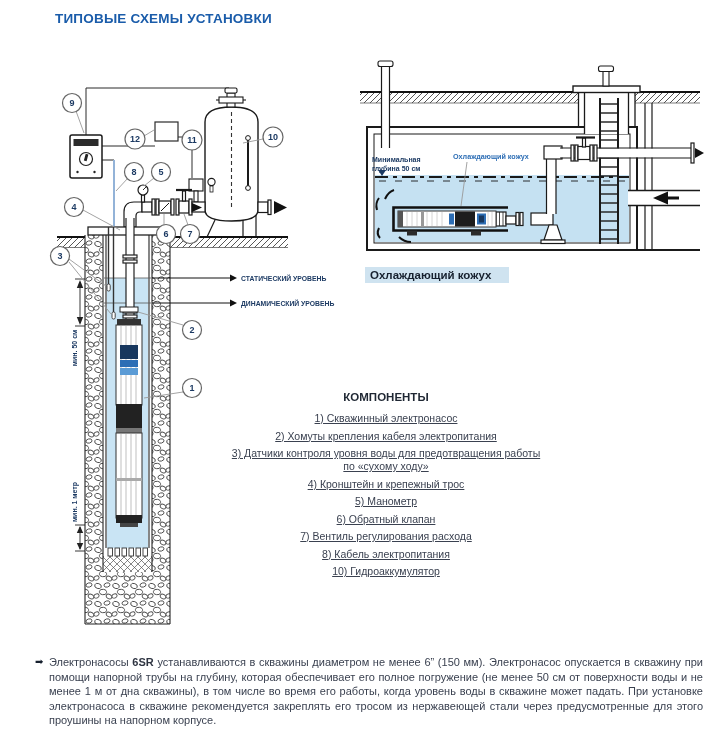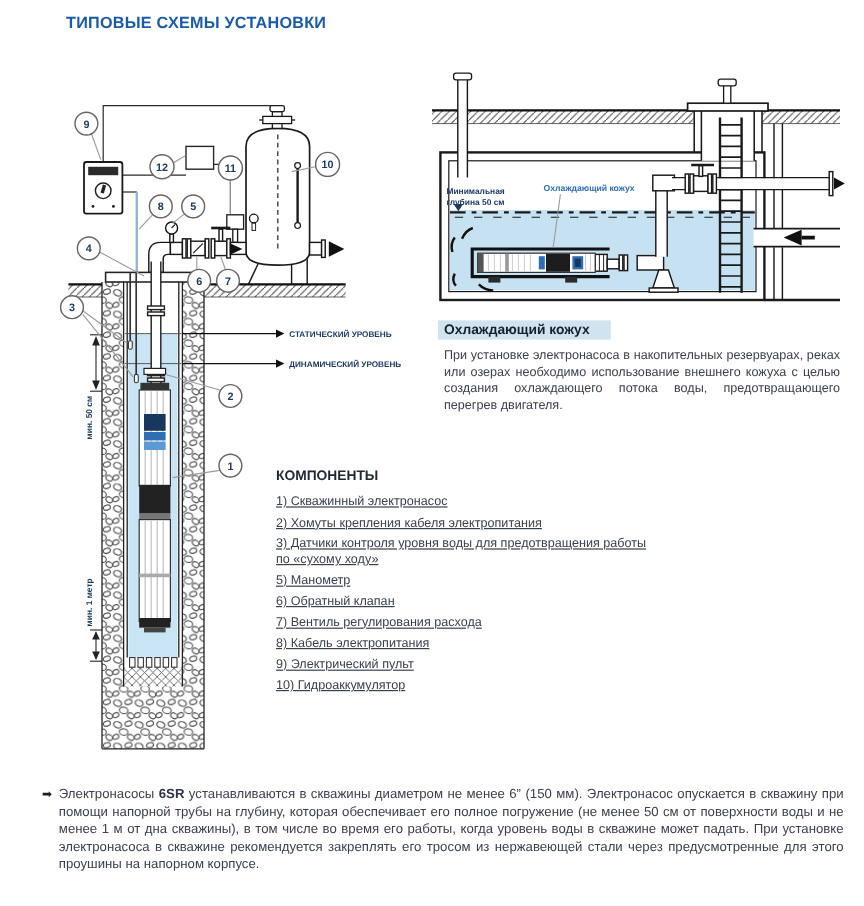--- a/index.html
+++ b/index.html
@@ -17,21 +17,21 @@
   #diagram-right{left:355px;top:58px;}
   .cooling{position:absolute;left:370px;top:265px;width:330px;}
   .cooling-head{
     display:inline-block;background:#cfe3f0;color:#16202e;font-weight:bold;
     font-size:11.5px;padding:2px 18px 2px 5px;margin-left:-5px;
   }
   .cooling-body{
     margin-top:6px;font-size:10.5px;line-height:14px;color:#3a4150;
     text-align:justify;
   }
-  .components{position:absolute;left:230px;top:391px;width:312px;}
+  .components{position:absolute;left:230px;top:391px;width:312px;text-align:center;}
   .components-head{font-size:11.5px;font-weight:bold;color:#1f2733;margin-bottom:9px;}
   .comp-item{font-size:10.5px;line-height:13px;color:#3a4150;margin-bottom:4.5px;text-decoration:underline;}
   .footnote{position:absolute;left:35px;top:655px;width:668px;}
   .footnote-arrow{position:absolute;left:0;top:1px;font-size:10px;color:#16202e;}
   .footnote-text{
     margin-left:14px;font-size:11px;line-height:14.6px;color:#3a4150;
     text-align:justify;
   }
   .footnote-text b{color:#2f3542;}
 </style>
@@ -462,33 +462,32 @@
     <polygon points="23,112 31,112 27,118" fill="#1c3a63"></polygon>
 
     <text x="17" y="104" font-size="7" font-weight="bold" fill="#1c3a63">Минимальная</text>
     <text x="17" y="113" font-size="7" font-weight="bold" fill="#1c3a63">глубина 50 см</text>
     <line x1="112" y1="104" x2="106" y2="148" stroke="#999" stroke-width="0.9"></line>
     <text x="98" y="101" font-size="7.2" font-weight="bold" fill="#2d6eb5">Охлаждающий кожух</text>
   </svg>
 
   <div class="cooling">
     <div class="cooling-head">Охлаждающий кожух</div>
-    <div class="cooling-body">При установке электронасоса в накопительных резервуарах, реках или озерах необходимо использование внешнего кожуха с целью создания охлаждающего потока воды, предотвращающего перегрев двигателя.</div>
   </div>
 
   <div class="components">
     <div class="components-head">КОМПОНЕНТЫ</div>
     <div class="comp-item">1) Скважинный электронасос</div>
     <div class="comp-item">2) Хомуты крепления кабеля электропитания</div>
     <div class="comp-item">3) Датчики контроля уровня воды для предотвращения работы по «сухому ходу»</div>
+    <div class="comp-item">4) Кронштейн и крепежный трос</div>
     <div class="comp-item">5) Манометр</div>
     <div class="comp-item">6) Обратный клапан</div>
     <div class="comp-item">7) Вентиль регулирования расхода</div>
     <div class="comp-item">8) Кабель электропитания</div>
-    <div class="comp-item">9) Электрический пульт</div>
     <div class="comp-item">10) Гидроаккумулятор</div>
   </div>
 
   <div class="footnote">
     <span class="footnote-arrow">➡</span>
     <div class="footnote-text"><span>Электронасосы </span><b>6SR</b><span> устанавливаются в скважины диаметром не менее 6” (150 мм). Электронасос опускается в скважину при помощи напорной трубы на глубину, которая обеспечивает его полное погружение (не менее 50 см от поверхности воды и не менее 1 м от дна скважины), в том числе во время его работы, когда уровень воды в скважине может падать. При установке электронасоса в скважине рекомендуется закреплять его тросом из нержавеющей стали через предусмотренные для этого проушины на напорном корпусе.</span></div>
   </div>
 
 </div>
 

